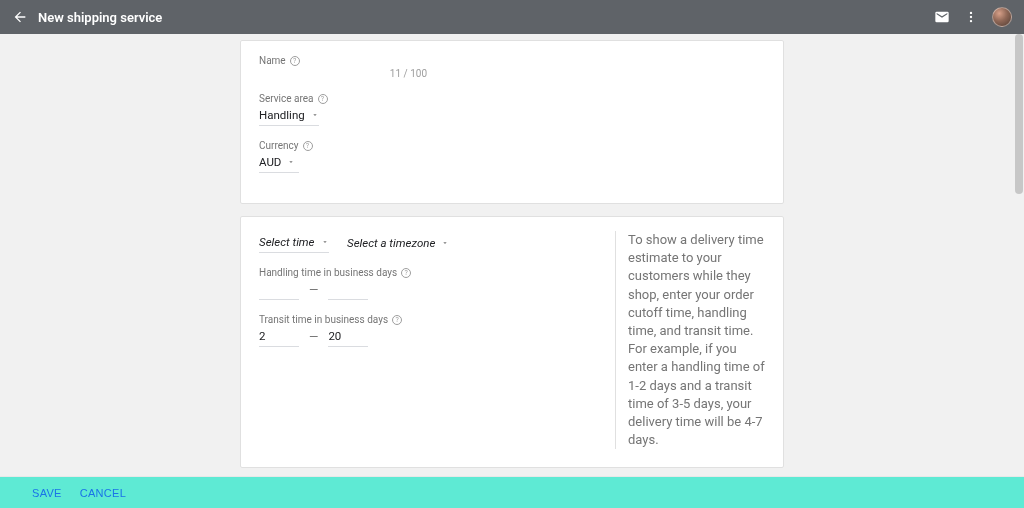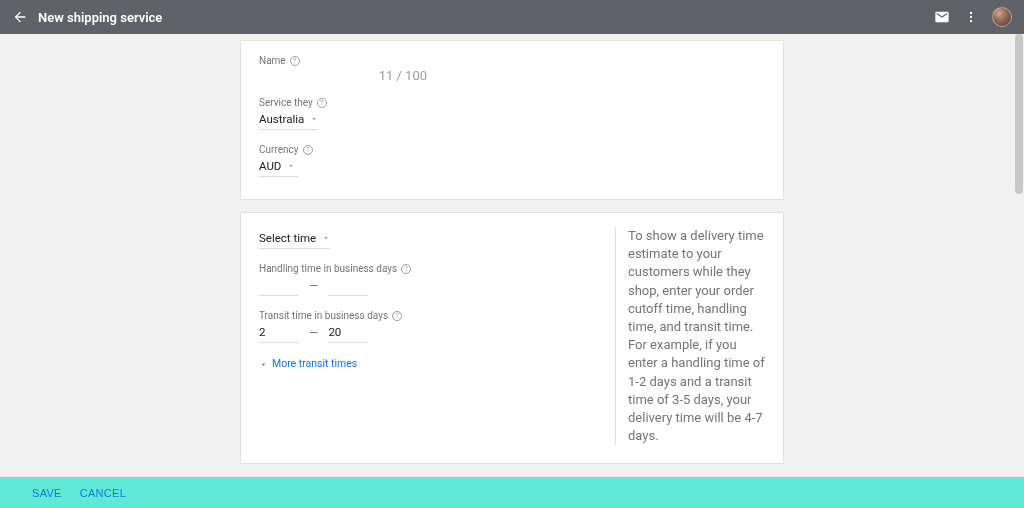--- a/index.html
+++ b/index.html
@@ -73,24 +73,24 @@
     font-size: 11.5px;
     color: #202124;
     padding: 4px 0 3px 0;
     border-bottom: 1px solid #dadce0;
     display: inline-flex;
     align-items: center;
     min-width: 40px;
   }
   .value-line.full { width: 168px; display:flex; justify-content:space-between; }
   .value-line .caret { margin-left:6px; }
-  .char-count { font-size:13px; color:#9e9e9e; text-align:right; width:168px; margin-top:2px; }
+  .char-count { font-size:10px; color:#9e9e9e; text-align:right; width:168px; margin-top:2px; }
 
   .select-row { display:flex; gap:18px; }
-  .select-row .value-line { min-width: 70px; }
+  .select-row .value-line { min-width: 70px; font-style: italic; }
 
   .range-row { display:flex; align-items:flex-end; gap:10px; }
   .range-row .value-line { width: 36px; }
   .range-row .dash { color:#757575; padding-bottom:3px; }
 
   .link-more {
     color:#1a73e8;
     font-size:10.5px;
     display:flex;
     align-items:center;
@@ -178,33 +178,33 @@
       <div class="fields">
         <div class="field">
           <div class="flabel">
             <span>Name</span>
             <span class="help">?</span>
           </div>
           <div class="char-count">11 / 100</div>
         </div>
         <div class="field">
           <div class="flabel">
-            <span>Service they</span>
+            <span>Service area</span>
             <span class="help">?</span>
           </div>
           <div class="value-line">
-            <span>Australia</span>
+            <span>Handling</span>
             <span class="caret">
               <svg width="8" height="8" viewBox="0 0 24 24" fill="#757575">
                   <path d="M7 10l5 5 5-5z"></path>
                 </svg>
             </span>
           </div>
         </div>
-        <div class="field" style="margin-bottom:4px">
+        <div class="field" style="margin-bottom:12px">
           <div class="flabel">
             <span>Currency</span>
             <span class="help">?</span>
           </div>
           <div class="value-line">
             <span>AUD</span>
             <span class="caret">
               <svg width="8" height="8" viewBox="0 0 24 24" fill="#757575">
                   <path d="M7 10l5 5 5-5z"></path>
                 </svg>
@@ -221,20 +221,28 @@
         <div class="field">
           <div class="select-row">
             <div class="value-line">
               <span>Select time</span>
               <span class="caret">
                 <svg width="8" height="8" viewBox="0 0 24 24" fill="#757575">
                     <path d="M7 10l5 5 5-5z"></path>
                   </svg>
               </span>
             </div>
+            <div class="value-line" style="border-bottom:none">
+              <span>Select a timezone</span>
+              <span class="caret">
+                <svg width="8" height="8" viewBox="0 0 24 24" fill="#757575">
+                    <path d="M7 10l5 5 5-5z"></path>
+                  </svg>
+              </span>
+            </div>
           </div>
         </div>
 
         <div class="field">
           <div class="flabel">
             <span>Handling time in business days</span>
             <span class="help">?</span>
           </div>
           <div class="range-row">
             <div class="value-line">&nbsp;</div>
@@ -252,28 +260,20 @@
             <div class="value-line">
                 <span>2</span>
               </div>
             <div class="dash">—</div>
             <div class="value-line">
                 <span>20</span>
               </div>
           </div>
         </div>
 
-        <div class="link-more">
-          <span>
-            <svg width="9" height="9" viewBox="0 0 24 24" fill="#1a73e8">
-                <path d="M7 10l5 5 5-5z"></path>
-              </svg>
-          </span>
-          <span>More transit times</span>
-        </div>
       </div>
       <div class="infobox">To show a delivery time estimate to your customers while they shop, enter your order cutoff time, handling time, and transit time. For example, if you enter a handling time of 1-2 days and a transit time of 3-5 days, your delivery time will be 4-7 days.</div>
     </div>
   </div>
 
   <div class="advanced">
     <span>Advanced settings</span>
     <span>
       <svg width="10" height="10" viewBox="0 0 24 24" fill="#757575">
           <path d="M7 10l5 5 5-5z"></path>

